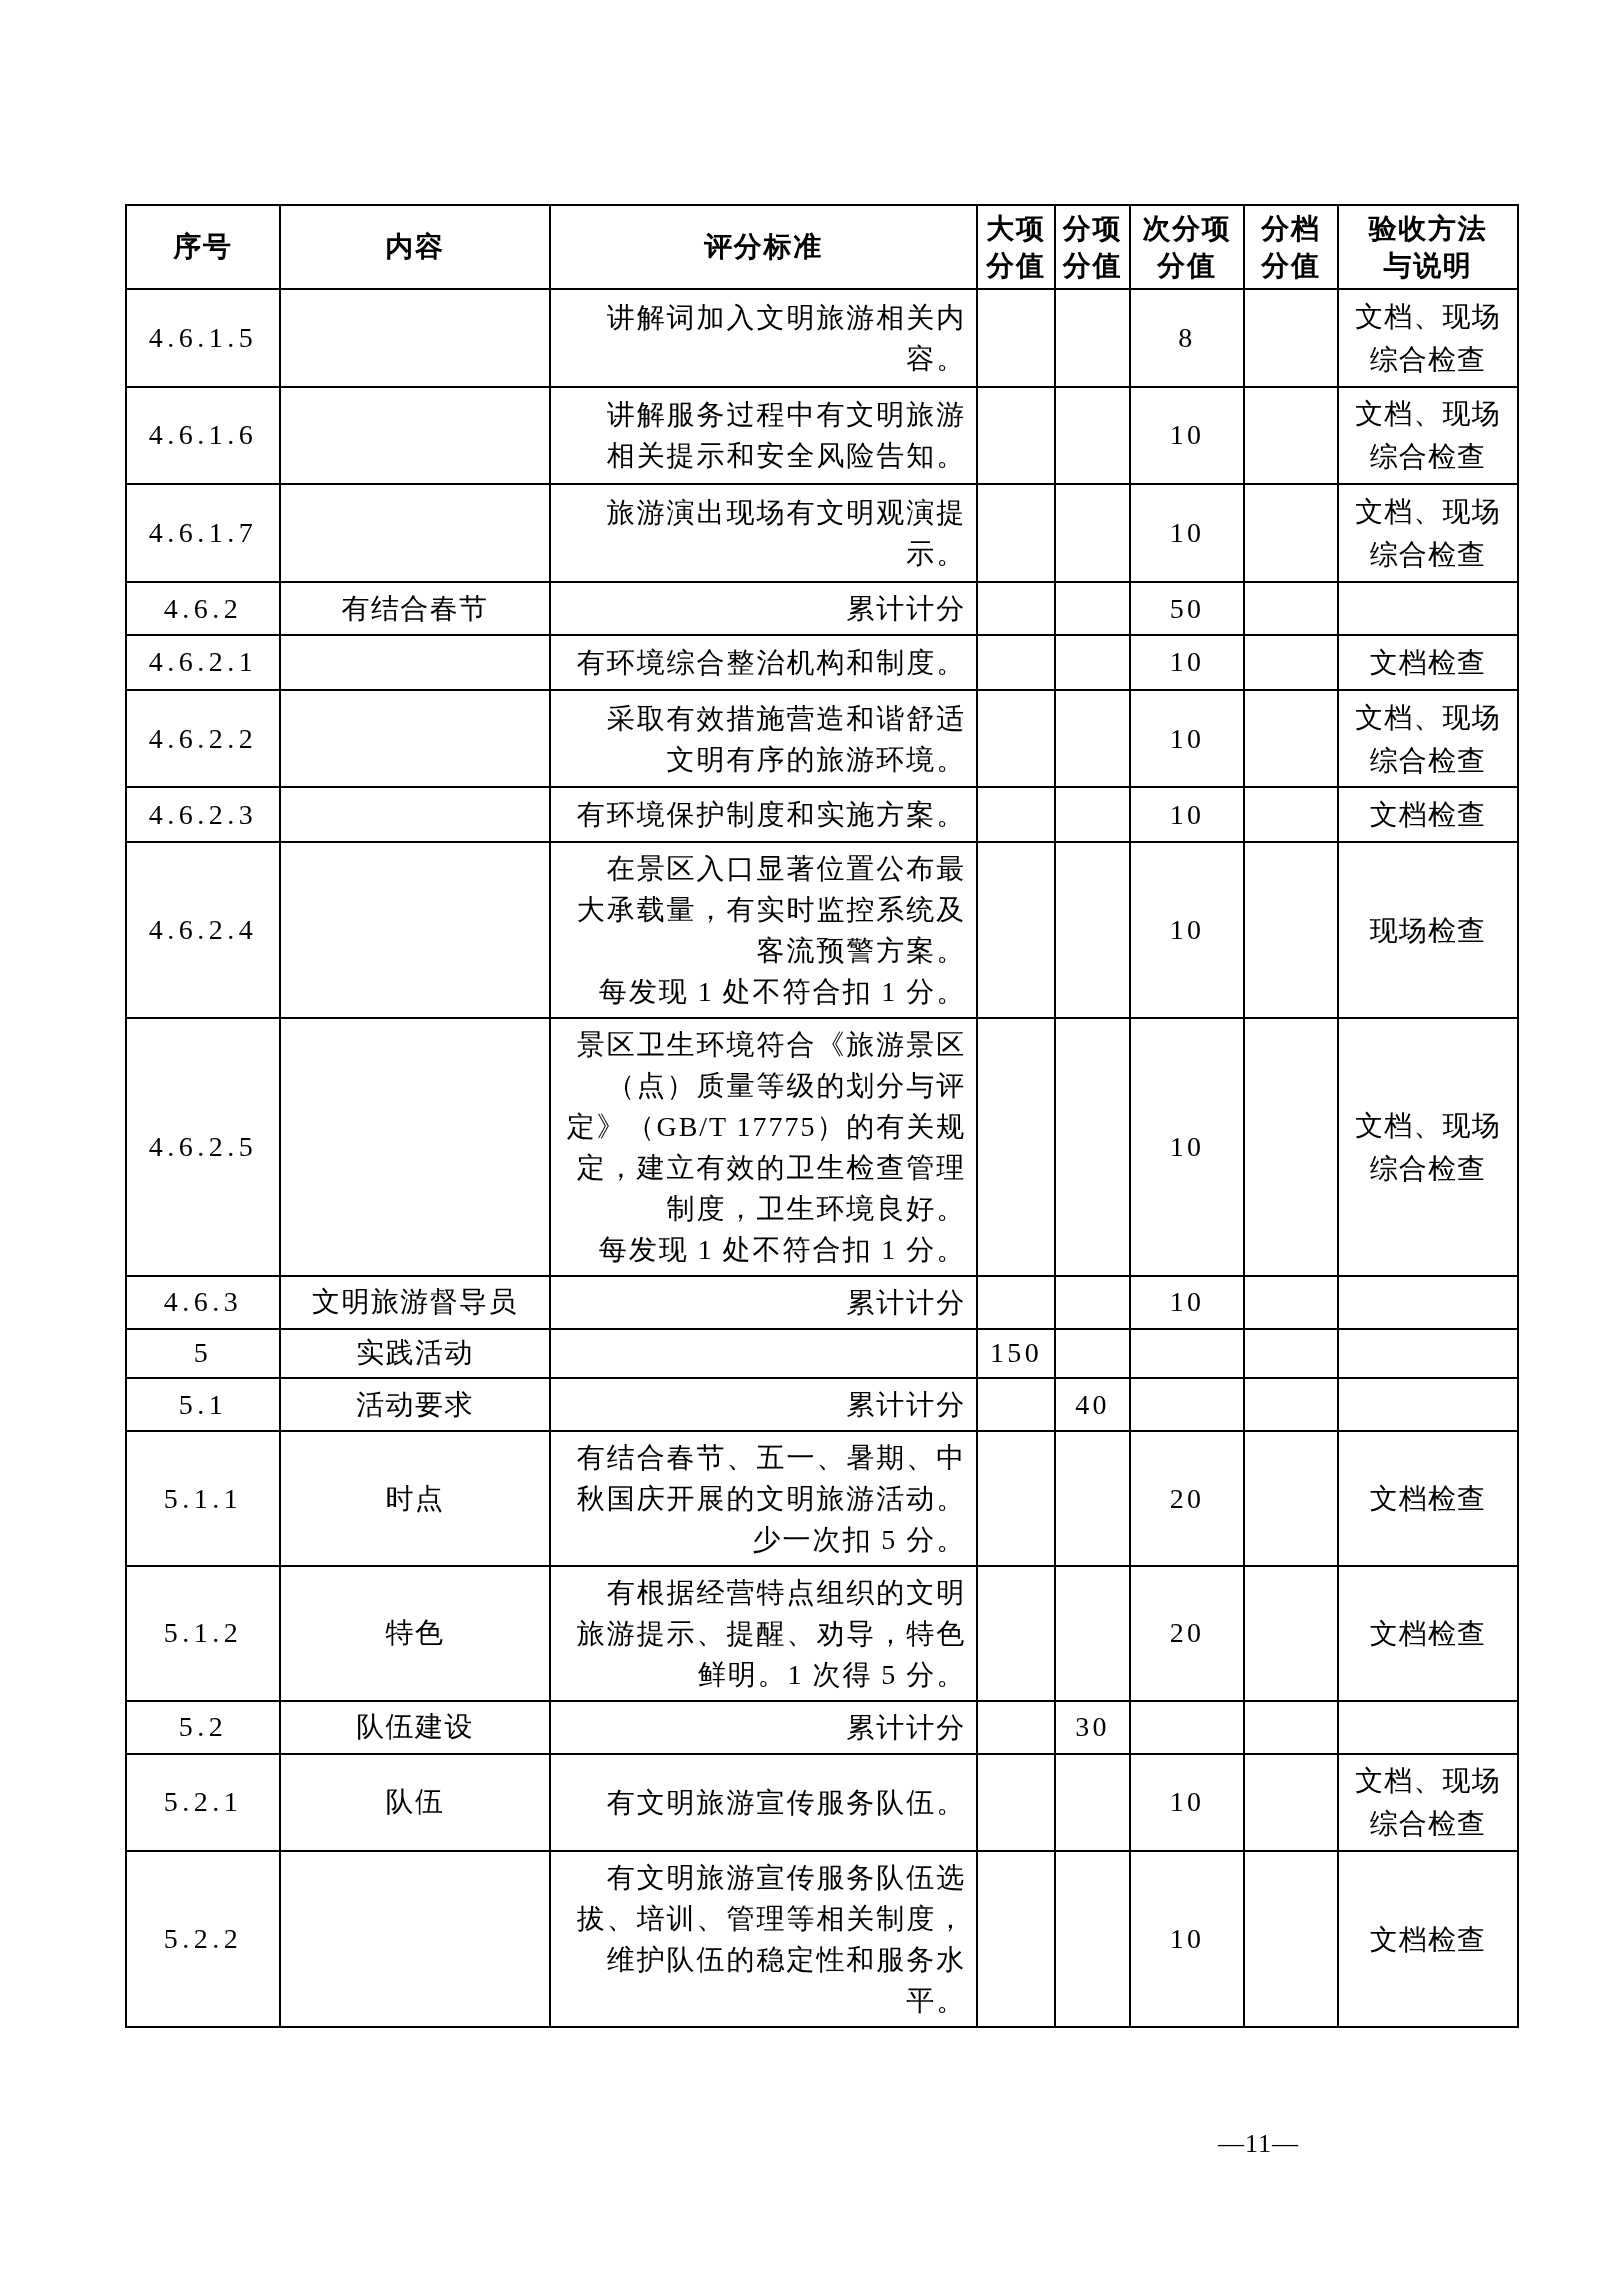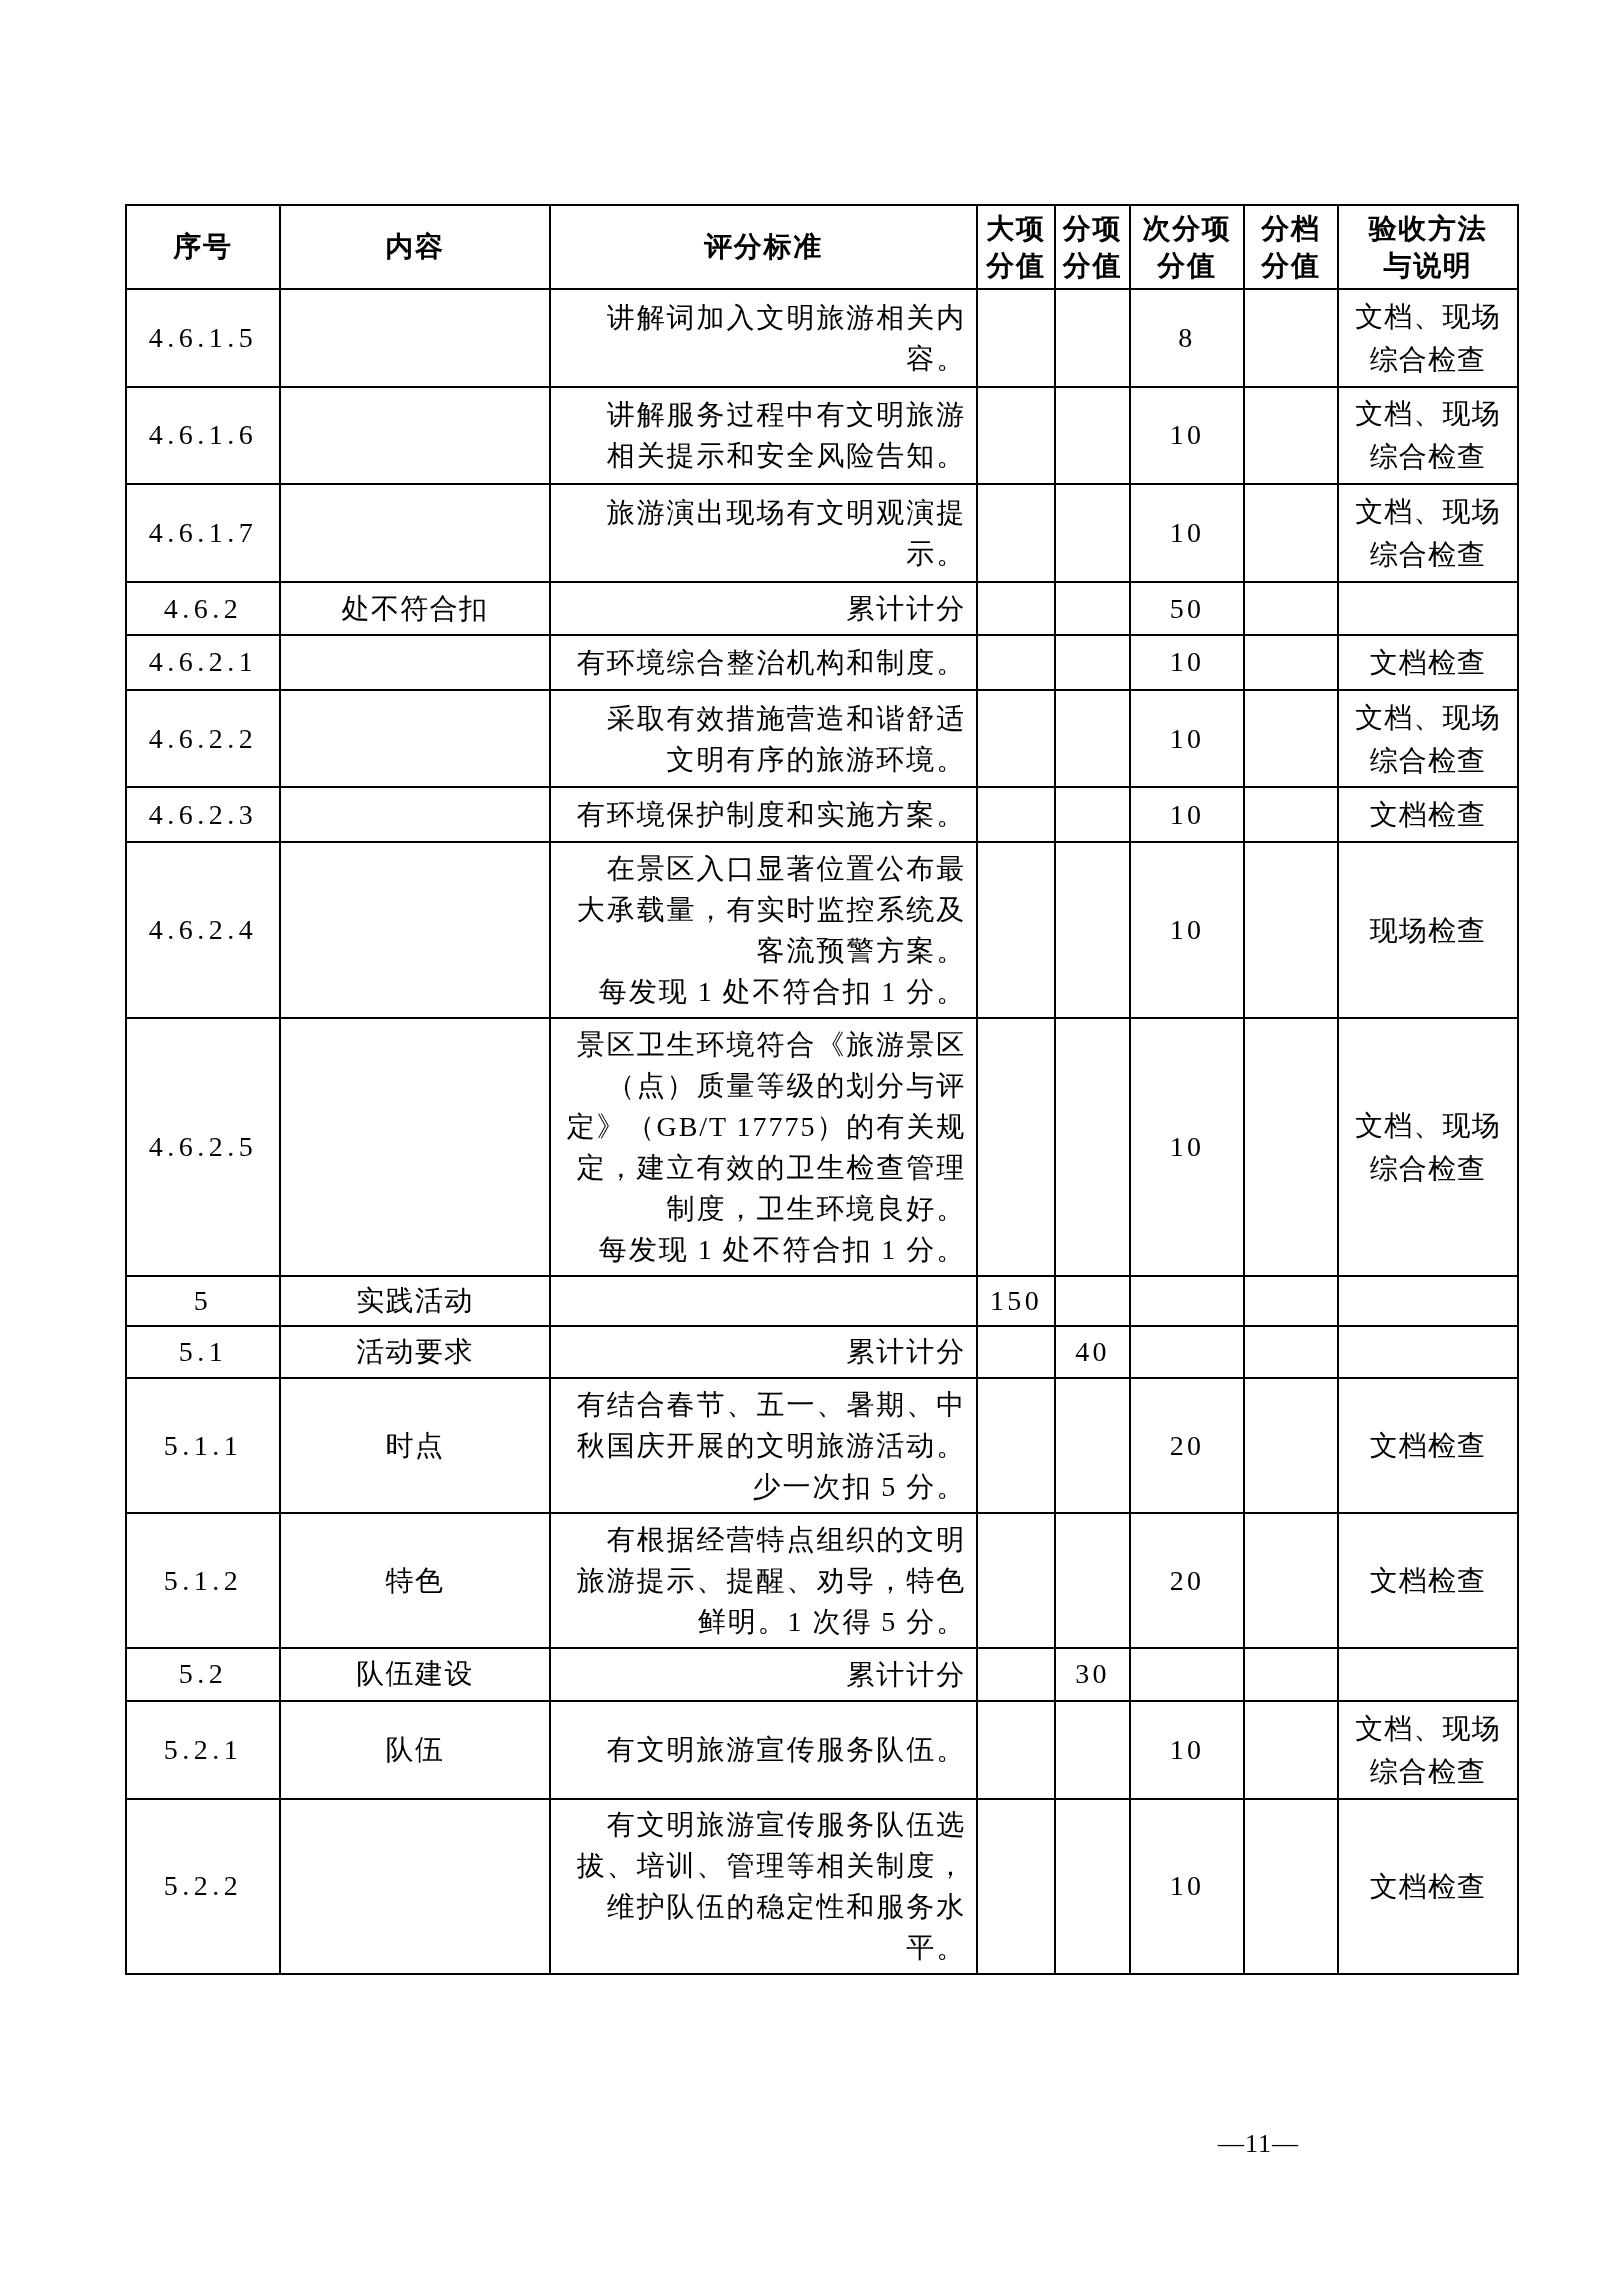--- a/index.html
+++ b/index.html
@@ -90,21 +90,21 @@
 示。</td>
         <td class="score"></td>
         <td class="score"></td>
         <td class="score">10</td>
         <td class="score"></td>
         <td class="method">文档、现场
 综合检查</td>
       </tr>
       <tr>
         <td class="seq">4.6.2</td>
-        <td class="content">处不符合扣</td>
+        <td class="content">有结合春节</td>
         <td class="criteria center">累计计分</td>
         <td class="score"></td>
         <td class="score"></td>
         <td class="score">50</td>
         <td class="score"></td>
         <td class="method"></td>
       </tr>
       <tr>
         <td class="seq">4.6.2.1</td>
         <td class="content"></td>
@@ -160,20 +160,30 @@
 制度，卫生环境良好。
 每发现 1 处不符合扣 1 分。</td>
         <td class="score"></td>
         <td class="score"></td>
         <td class="score">10</td>
         <td class="score"></td>
         <td class="method">文档、现场
 综合检查</td>
       </tr>
       <tr>
+        <td class="seq">4.6.3</td>
+        <td class="content">文明旅游督导员</td>
+        <td class="criteria center">累计计分</td>
+        <td class="score"></td>
+        <td class="score"></td>
+        <td class="score">10</td>
+        <td class="score"></td>
+        <td class="method"></td>
+      </tr>
+      <tr>
         <td class="seq">5</td>
         <td class="content">实践活动</td>
         <td class="criteria"></td>
         <td class="score">150</td>
         <td class="score"></td>
         <td class="score"></td>
         <td class="score"></td>
         <td class="method"></td>
       </tr>
       <tr>

